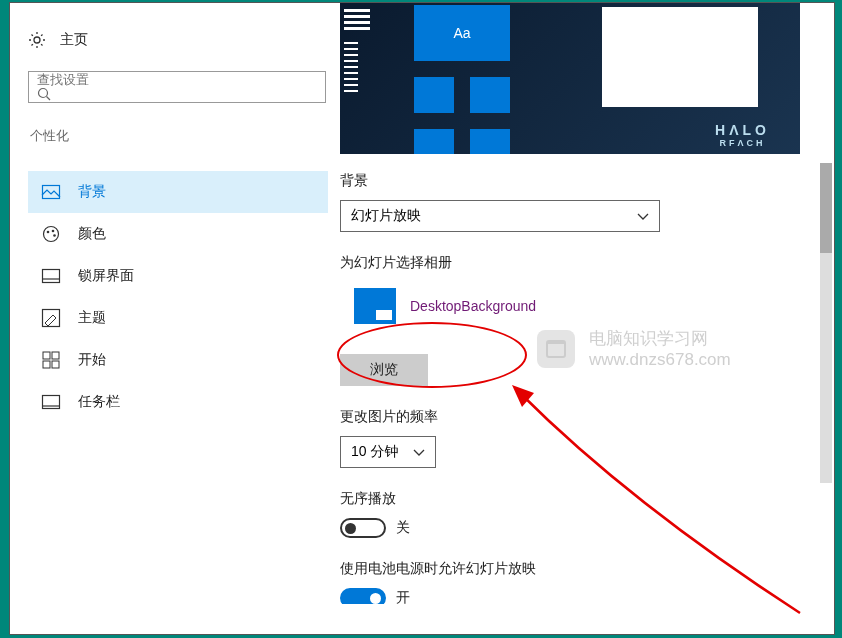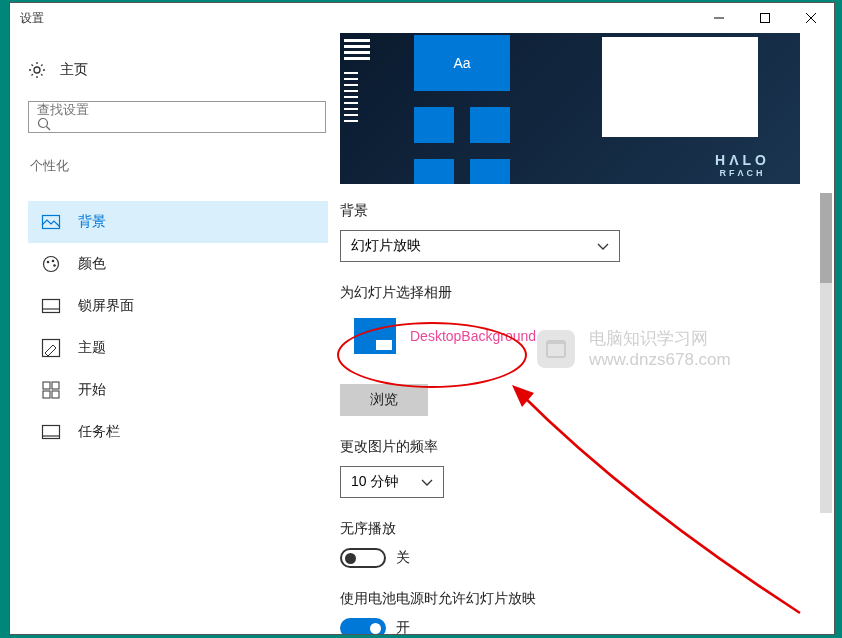--- a/index.html
+++ b/index.html
@@ -28,26 +28,26 @@
     .preview-tiles { position: absolute; left: 72px; top: 0; width: 100px; height: 100%; display: grid; grid-template-columns: 1fr 1fr; gap: 16px; padding: 2px; }
     .tile { background: #0078d7; }
     .tile.big { grid-column: span 2; height: 56px; display: flex; align-items: center; justify-content: center; color: #fff; font-size: 14px; }
     .tile.med { height: 36px; }
     .tile.small { height: 26px; }
     .preview-win { position: absolute; right: 42px; top: 4px; width: 156px; height: 100px; background: #fff; }
     .preview-brand { position: absolute; right: 30px; bottom: 6px; color: #bde; font-size: 14px; letter-spacing: 4px; font-weight: 600; }
     .preview-brand .sub { font-size: 9px; letter-spacing: 3px; display: block; text-align: center; }
     .sect-label { font-size: 14px; color: #222; margin-top: 22px; margin-bottom: 10px; }
     .sect-label.mtop { margin-top: 18px; }
-    .dropdown { width: 280px; height: 32px; border: 1px solid #666; display: flex; align-items: center; padding: 0 10px; cursor: pointer; font-size: 14px; justify-content: space-between; }
-    .dropdown.small { width: 104px; }
+    .dropdown { width: 320px; height: 32px; border: 1px solid #666; display: flex; align-items: center; padding: 0 10px; cursor: pointer; font-size: 14px; justify-content: space-between; }
+    .dropdown.small { width: 96px; }
     .album-row { display: flex; align-items: center; gap: 14px; padding: 6px 0 12px 14px; }
     .album-thumb { width: 42px; height: 36px; background: #0078d7; position: relative; }
     .album-thumb::after { content: ""; position: absolute; left: 22px; bottom: 4px; width: 16px; height: 10px; background: #fff; }
-    .album-name { font-size: 14px; color: #ec4899; }
+    .album-name { font-size: 14px; color: #701a75; }
     .browse-btn { width: 88px; height: 32px; background: #ccc; border: none; font-size: 14px; color: #222; cursor: pointer; margin-top: 18px; }
     .toggle { width: 46px; height: 20px; border: 2px solid #333; border-radius: 20px; position: relative; cursor: pointer; display: inline-block; vertical-align: middle; }
     .toggle::after { content: ""; position: absolute; width: 11px; height: 11px; background: #333; border-radius: 50%; top: 2.5px; left: 3px; }
     .toggle.on { background: #0078d7; border-color: #0078d7; }
     .toggle.on::after { background: #fff; left: auto; right: 3px; }
     .toggle-row { display: flex; align-items: center; gap: 10px; margin-top: 6px; }
     .toggle-label { font-size: 14px; color: #222; }
     .scrollbar { position: absolute; right: 2px; top: 160px; width: 12px; height: 320px; background: #ddd; }
     .scroll-thumb { position: absolute; top: 0; width: 100%; height: 90px; background: #aaa; }
     
@@ -56,41 +56,20 @@
     .watermark { position: absolute; color: #cfcfcf; font-size: 17px; display: flex; align-items: center; gap: 14px; }
     .watermark .wm-icon { width: 38px; height: 38px; background: #e4e4e4; border-radius: 8px; display: flex; align-items: center; justify-content: center; }
     .watermark .wm-icon::after { content: ""; width: 16px; height: 12px; border: 2px solid #ccc; border-radius: 3px; border-top: 4px solid #ccc; }
     .watermark .wm-url { font-size: 17px; display: block; }
     svg { overflow: visible; }
   </style>
 </head>
 <body>
 
 <div class="window">
-  <div class="titlebar">
-    <span class="titlebar-title">设置</span>
-    <div class="titlebar-btns">
-      <div class="titlebar-btn">
-        <svg width="10" height="10">
-            <line x1="0" y1="5" x2="10" y2="5" stroke="#000" stroke-width="1"></line>
-          </svg>
-      </div>
-      <div class="titlebar-btn">
-        <svg width="10" height="10">
-            <rect x="0.5" y="0.5" width="9" height="9" fill="none" stroke="#000" stroke-width="1"></rect>
-          </svg>
-      </div>
-      <div class="titlebar-btn close">
-        <svg width="10" height="10">
-            <line x1="0" y1="0" x2="10" y2="10" stroke="#000" stroke-width="1"></line>
-            <line x1="10" y1="0" x2="0" y2="10" stroke="#000" stroke-width="1"></line>
-          </svg>
-      </div>
-    </div>
-  </div>
 
   <div class="content">
     <div class="sidebar">
       <div class="home-item">
         <span class="icon">
           <svg width="18" height="18" viewBox="0 0 18 18">
               <circle cx="9" cy="9" r="3" fill="none" stroke="#333" stroke-width="1.3"></circle>
               <path d="M9 1v2M9 15v2M1 9h2M15 9h2M3.5 3.5l1.4 1.4M13.1 13.1l1.4 1.4M3.5 14.5l1.4-1.4M13.1 4.9l1.4-1.4" stroke="#333" stroke-width="1.3"></path>
             </svg>
         </span>

